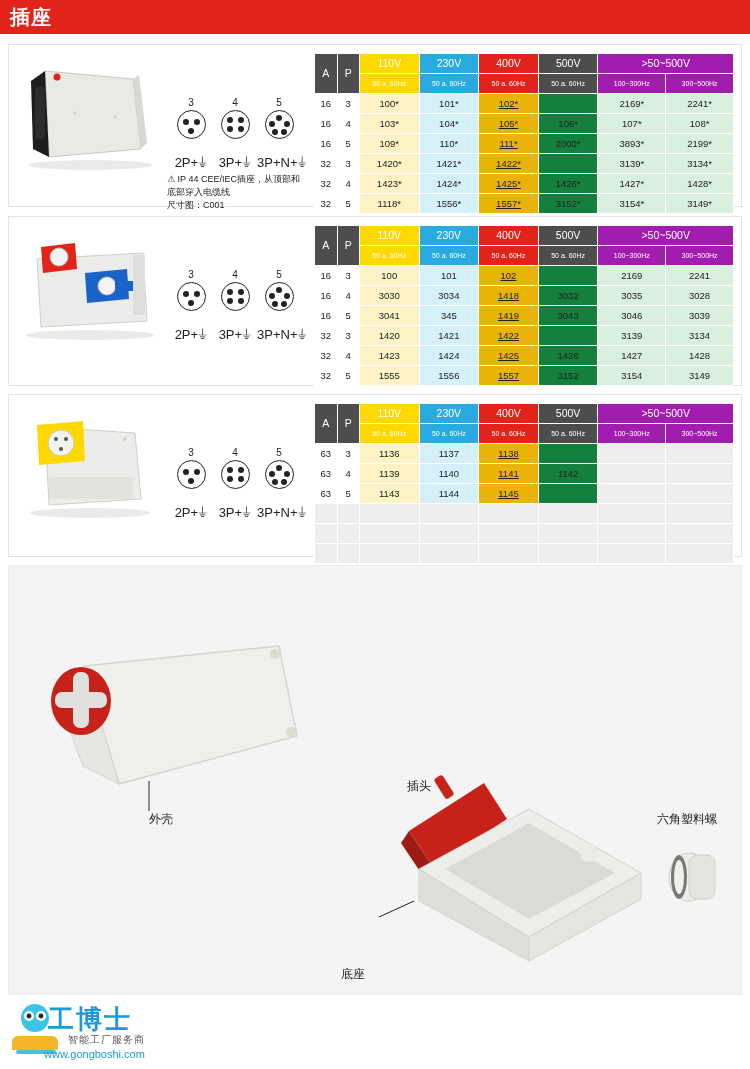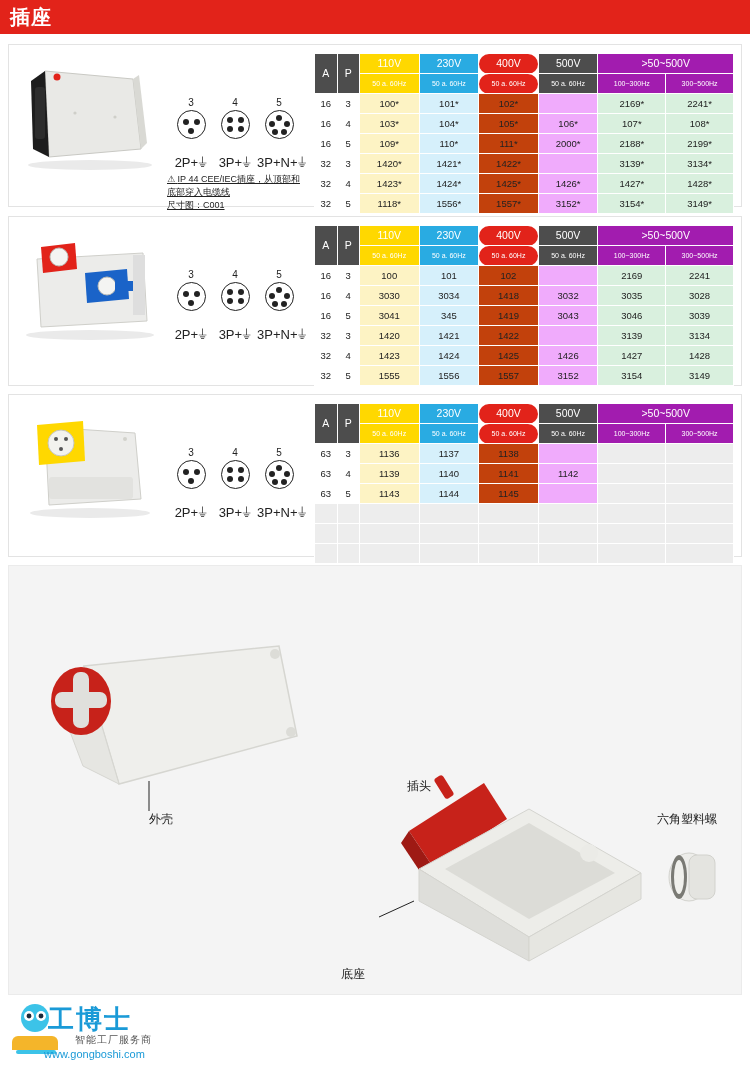--- a/index.html
+++ b/index.html
@@ -20,21 +20,21 @@
   .panel{
     position:absolute;left:8px;width:734px;background:#fff;
     border:1px solid #e3e3e3;box-sizing:border-box;
   }
   #panel1{top:44px;height:163px;}
   #panel2{top:216px;height:170px;}
   #panel3{top:394px;height:163px;}
 
   .prod-img{position:absolute;left:6px;top:8px;width:150px;height:120px;}
   .note{
-    position:absolute;font-size:9px;color:#222;line-height:13px;text-decoration:underline;
+    position:absolute;font-size:9px;color:#222;line-height:13px;
   }
   .note .warn{font-size:9px;}
   .custom-label{
     position:absolute;font-size:9px;color:#222;
   }
 
   
   .pins{position:absolute;left:160px;top:52px;width:130px;height:70px;}
   .pingroup{position:absolute;width:44px;text-align:center;}
   .pingroup .num{font-size:10px;color:#222;margin-bottom:2px;}
@@ -53,47 +53,47 @@
   }
   table.spec td,table.spec th{
     border:1px solid #ffffff;text-align:center;padding:0;
     height:19px;line-height:19px;font-weight:normal;
   }
   .hdr-top td{height:16px;line-height:16px;font-size:10.5px;font-weight:bold;color:#fff;}
   .hdr-sub td{height:11px;line-height:11px;font-size:7px;color:#fff;}
   .c-ap{background:#4d4d4d;color:#fff;font-weight:bold;font-size:10px;}
   .c-110{background:#ffd800;color:#222;}
   .c-230{background:#29abe2;}
-  .c-400{background:#e2231a;border-radius:10px;}
+  .c-400{background:#e2231a;}
   .c-500{background:#4d4d4d;}
   .c-50500{background:#a21caf;}
   .body-ap{background:#ffffff;color:#222;}
   .body-110{background:#fdf3c4;}
   .body-230{background:#d6f0fb;}
-  .body-400{background:#c2410c;}
-  .body-500{background:#f0abfc;}
+  .body-400{background:#eab308;text-decoration:underline;}
+  .body-500{background:#15803d;}
   .body-g1{background:#d9f0de;}
   .body-g2{background:#d9f0de;}
   .bold{font-weight:bold;}
   .empty{background:#ededed;}
 
   
   .bottom{
     position:absolute;left:8px;top:565px;width:734px;height:430px;
     background:#f4f4f4;border:1px solid #ebebeb;box-sizing:border-box;
   }
   .callout{position:absolute;font-size:12px;color:#222;}
 
   
   .footer{position:absolute;left:8px;top:1000px;width:300px;height:62px;}
   .brand-text{
     position:absolute;left:40px;top:2px;font-size:26px;font-weight:bold;color:#1a9ad7;
     letter-spacing:2px;
   }
-  .brand-sub{position:absolute;left:67px;top:33px;font-size:10px;color:#555;letter-spacing:1px;}
+  .brand-sub{position:absolute;left:60px;top:33px;font-size:10px;color:#555;letter-spacing:1px;}
   .brand-url{position:absolute;left:36px;top:48px;font-size:11px;color:#1a9ad7;}
 </style>
 </head>
 <body>
 
 <div class="header">
   <div class="title">插座</div>
 </div>
 
 <div class="panel" id="panel1">
@@ -190,21 +190,21 @@
           <td class="body-g1">107*</td>
           <td class="body-g2">108*</td>
         </tr>
         <tr>
           <td class="body-ap">16</td>
           <td class="body-ap">5</td>
           <td class="body-110">109*</td>
           <td class="body-230">110*</td>
           <td class="body-400 bold">111*</td>
           <td class="body-500">2000*</td>
-          <td class="body-g1">2188*</td>
+          <td class="body-g1">3893*</td>
           <td class="body-g2">2199*</td>
         </tr>
         <tr>
           <td class="body-ap">32</td>
           <td class="body-ap">3</td>
           <td class="body-110">1420*</td>
           <td class="body-230 bold">1421*</td>
           <td class="body-400">1422*</td>
           <td class="body-500"></td>
           <td class="body-g1">3139*</td>

